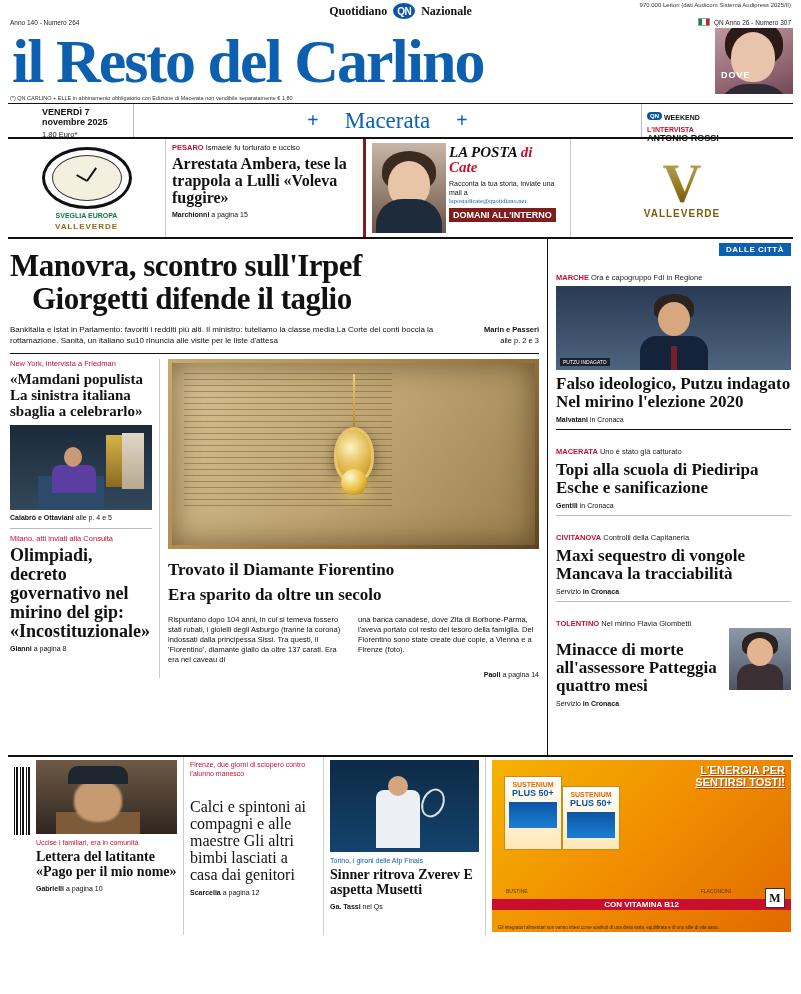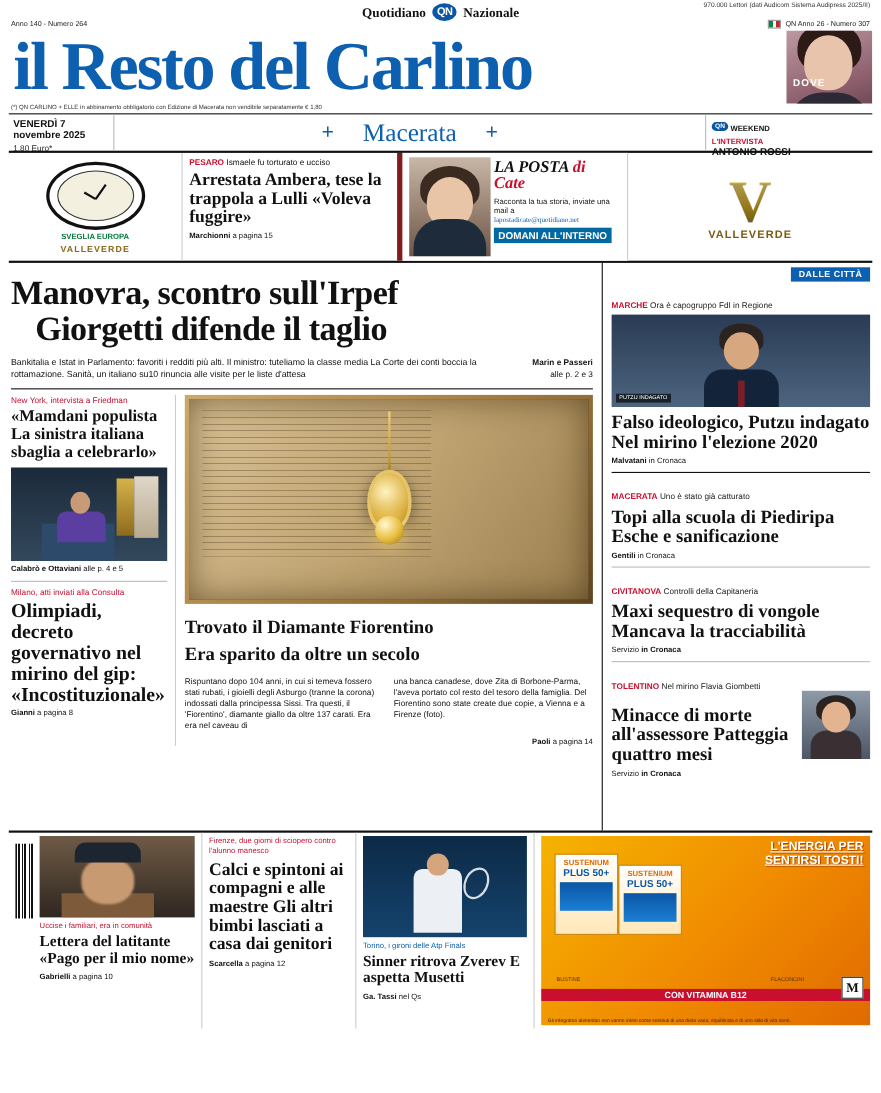--- a/index.html
+++ b/index.html
@@ -82,20 +82,21 @@
   }
 
   
   .edition-bar {
     display:flex; align-items:stretch; border-top:1px solid #111; border-bottom:2px solid #111;
     height:36px; position:relative;
   }
   .edition-date {
     width:96px; padding:3px 4px; border-right:1px solid #bbb;
     font-family:"Liberation Sans", sans-serif;
+    margin-left:30px;
   }
   .edition-date .d1 { font-size:9px; font-weight:bold; color:#111; }
   .edition-date .d2 { font-size:7.5px; color:#222; margin-top:3px; }
   .edition-city {
     flex:1; display:flex; align-items:center; justify-content:center; gap:26px;
   }
   .edition-city .city {
     font-family:"Liberation Serif", serif; font-size:23px; color:#0d5fb0; font-weight:normal;
   }
   .plus { color:#0d5fb0; font-size:20px; font-weight:bold; }
@@ -118,42 +119,42 @@
   .promo .cell { padding:4px 6px; }
   .promo .c1 { width:158px; border-right:1px solid #ccc; display:flex; align-items:center; justify-content:center; }
   .clockart { width:118px; height:90px; position:relative; }
   .clockart .bell { position:absolute; left:14px; top:4px; width:90px; height:62px; border:3px solid #111; border-radius:50%; background:#fff; }
   .clockart .face { position:absolute; left:24px; top:12px; width:70px; height:46px; border-radius:50%; background:#f3f0df; border:1px solid #333; }
   .clockart .hand1 { position:absolute; left:58px; top:22px; width:2px; height:16px; background:#111; transform-origin:bottom center; transform:rotate(35deg); }
   .clockart .hand2 { position:absolute; left:58px; top:26px; width:2px; height:12px; background:#111; transform-origin:bottom center; transform:rotate(-60deg); }
   .clockart .lbl1 { position:absolute; bottom:14px; width:100%; text-align:center; font-family:"Liberation Sans",sans-serif; font-size:7px; font-weight:bold; color:#0a7a3c; }
   .clockart .lbl2 { position:absolute; bottom:2px; width:100%; text-align:center; font-family:"Liberation Sans",sans-serif; font-size:8px; font-weight:bold; color:#8a6a1a; letter-spacing:1px; }
 
-  .promo .c2 { width:200px; border-right:5px solid #7f1d1d; }
+  .promo .c2 { width:200px; border-right:3px solid #7f1d1d; }
   .kicker { font-family:"Liberation Sans", sans-serif; font-size:7.5px; }
   .kicker .red { color:#c8102e; font-weight:bold; }
   .kicker .blk { color:#111; }
   .promo .c2 h3 {
     margin:3px 0 0; font-size:16px; line-height:17px; font-weight:bold;
     font-family:"Liberation Serif", serif;
   }
   .byline { font-family:"Liberation Sans", sans-serif; font-size:7px; margin-top:5px; }
   .byline b { font-weight:bold; }
 
   .promo .c3 { width:205px; border-right:1px solid #ccc; position:relative; background:#fff; display:flex; }
   .cate-photo { width:74px; height:90px; background:linear-gradient(#c8b6a6,#6d5547); position:relative; overflow:hidden; }
   .cate-photo .cf { position:absolute; left:16px; top:18px; width:42px; height:46px; background:#e9c5a8; border-radius:50% 50% 45% 45%; }
   .cate-photo .ch { position:absolute; left:10px; top:8px; width:54px; height:40px; background:#3a2a20; border-radius:50% 50% 40% 40%; }
   .cate-photo .cb { position:absolute; left:4px; bottom:0; width:66px; height:34px; background:#1d2b3a; border-radius:26px 26px 0 0; }
   .cate-right { flex:1; padding:2px 3px; }
   .cate-title { font-family:"Liberation Serif", serif; font-style:italic; font-weight:bold; font-size:15px; color:#c8102e; line-height:15px; }
   .cate-title .white { color:#111; }
   .cate-body { font-family:"Liberation Sans", sans-serif; font-size:7px; margin-top:4px; line-height:9px; }
   .cate-mail { color:#0d5fb0; font-size:6.5px; }
-  .cate-cta { background:#0369a1; color:#fff; font-family:"Liberation Sans",sans-serif; font-weight:bold; font-size:9px; padding:2px 4px; display:inline-block; margin-top:2px; }
+  .cate-cta { background:#7f1d1d; color:#fff; font-family:"Liberation Sans",sans-serif; font-weight:bold; font-size:9px; padding:2px 4px; display:inline-block; margin-top:2px; }
 
   .promo .c4 { flex:1; display:flex; align-items:center; justify-content:center; flex-direction:column; }
   .valle-v {
     font-family:"Liberation Serif", serif; font-size:54px; font-weight:bold; line-height:50px;
     background:linear-gradient(#f5e08a,#c9a227 60%,#8a6a14);
     -webkit-background-clip:text; background-clip:text; color:transparent;
     text-shadow:0 1px 0 rgba(0,0,0,.25);
   }
   .valle-name { font-family:"Liberation Sans",sans-serif; font-size:10px; font-weight:bold; letter-spacing:1px; color:#7a5c10; }
 
@@ -275,21 +276,21 @@
   .b1 .ph { width:100%; height:74px; background:linear-gradient(#6f5a46,#2e2620); position:relative; overflow:hidden; }
   .b1 .ph .cap { position:absolute; left:32px; top:6px; width:60px; height:18px; background:#1c2530; border-radius:10px 10px 0 0; }
   .b1 .ph .fc { position:absolute; left:38px; top:20px; width:48px; height:42px; background:#c89a72; border-radius:45%; filter:blur(1px); }
   .b1 .ph .bd { position:absolute; left:20px; bottom:0; width:84px; height:22px; background:#7c5a3a; }
   .b-kick { font-family:"Liberation Sans",sans-serif; font-size:7px; color:#c8102e; margin-top:5px; }
   .b-head { font-family:"Liberation Serif",serif; font-weight:bold; font-size:14px; line-height:15px; margin-top:3px; }
   .b-by { font-family:"Liberation Sans",sans-serif; font-size:7px; margin-top:6px; }
 
   .b2 { width:140px; border-right:1px solid #ccc; padding:3px 6px; }
   .b2 .k { font-family:"Liberation Sans",sans-serif; font-size:7px; color:#c8102e; line-height:9px; }
-  .b2 .h { font-family:"Liberation Serif",serif; font-weight:bold; font-size:16px; line-height:17px; margin-top:4px; }
+  .b2 .h { font-family:"Liberation Serif",serif; font-weight:normal; font-size:16px; line-height:17px; margin-top:20px; }
 
   .b3 { width:162px; border-right:1px solid #ccc; padding:3px 6px; }
   .b3 .ph { width:100%; height:92px; background:linear-gradient(#0d2a46,#14436e); position:relative; overflow:hidden; }
   .b3 .ph .player { position:absolute; left:46px; bottom:4px; width:44px; height:58px; background:#eceff3; border-radius:8px 8px 0 0; }
   .b3 .ph .head { position:absolute; left:58px; bottom:56px; width:20px; height:20px; background:#d5a67e; border-radius:50%; }
   .b3 .ph .racket { position:absolute; left:92px; bottom:34px; width:22px; height:30px; border:2px solid #d8dde3; border-radius:50%; transform:rotate(25deg); }
   .b3 .k { font-family:"Liberation Sans",sans-serif; font-size:7px; color:#0d5fb0; margin-top:5px; }
   .b3 .h { font-family:"Liberation Serif",serif; font-weight:bold; font-size:14px; line-height:15px; margin-top:3px; }
 
   .b4 { flex:1; padding:3px 2px 3px 6px; }

